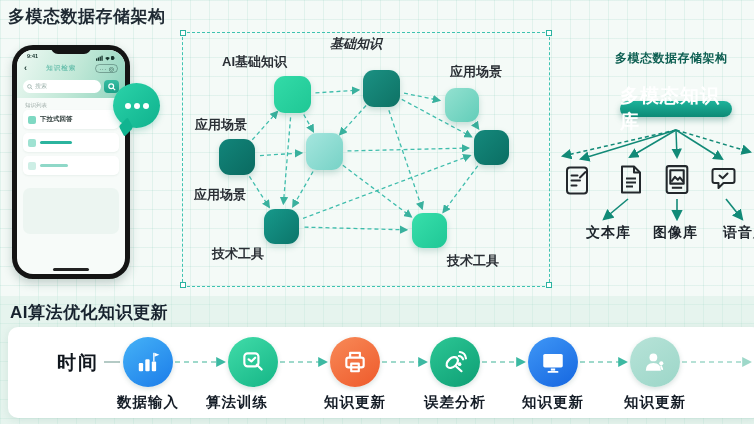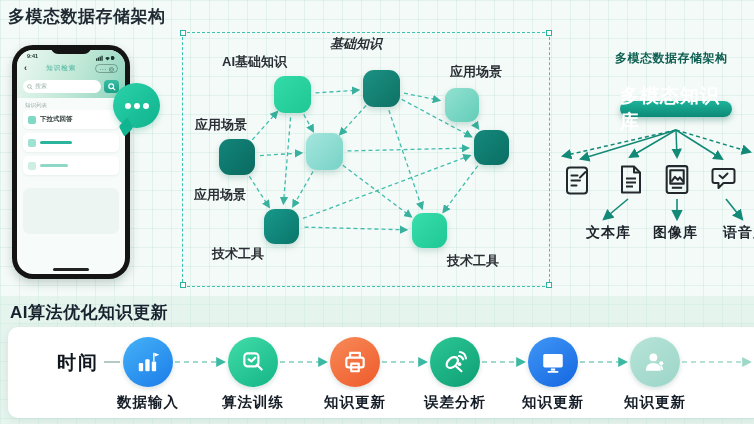--- a/index.html
+++ b/index.html
@@ -305,21 +305,21 @@
         <span style="display: flex;">
           <svg viewBox="0 0 24 24">
             <g fill="none" stroke="#fff" stroke-width="2" stroke-linecap="round" stroke-linejoin="round">
               <rect x="4" y="4" width="13" height="12" rx="3"></rect>
               <path d="M8 9.5 l2.5 2 L14 8"></path>
               <path d="M15.5 14.5 L20 19"></path>
             </g>
           </svg>
         </span>
       </div>
-      <div class="tl-label" style="left: 200px;">算法训练</div>
+      <div class="tl-label" style="left: 184px;">算法训练</div>
       <div class="tl-step" style="left: 322px; background: linear-gradient(145deg, rgb(248, 138, 88), rgb(238, 90, 43));">
         <span style="display: flex;">
           <svg viewBox="0 0 24 24">
             <g fill="none" stroke="#fff" stroke-width="2" stroke-linejoin="round">
               <path d="M7.5 8 V3.5 h9 V8"></path>
               <rect x="4" y="8" width="16" height="9" rx="2"></rect>
               <path d="M8.5 13.5 h7 v7 h-7z"></path>
             </g>
           </svg>
         </span>

